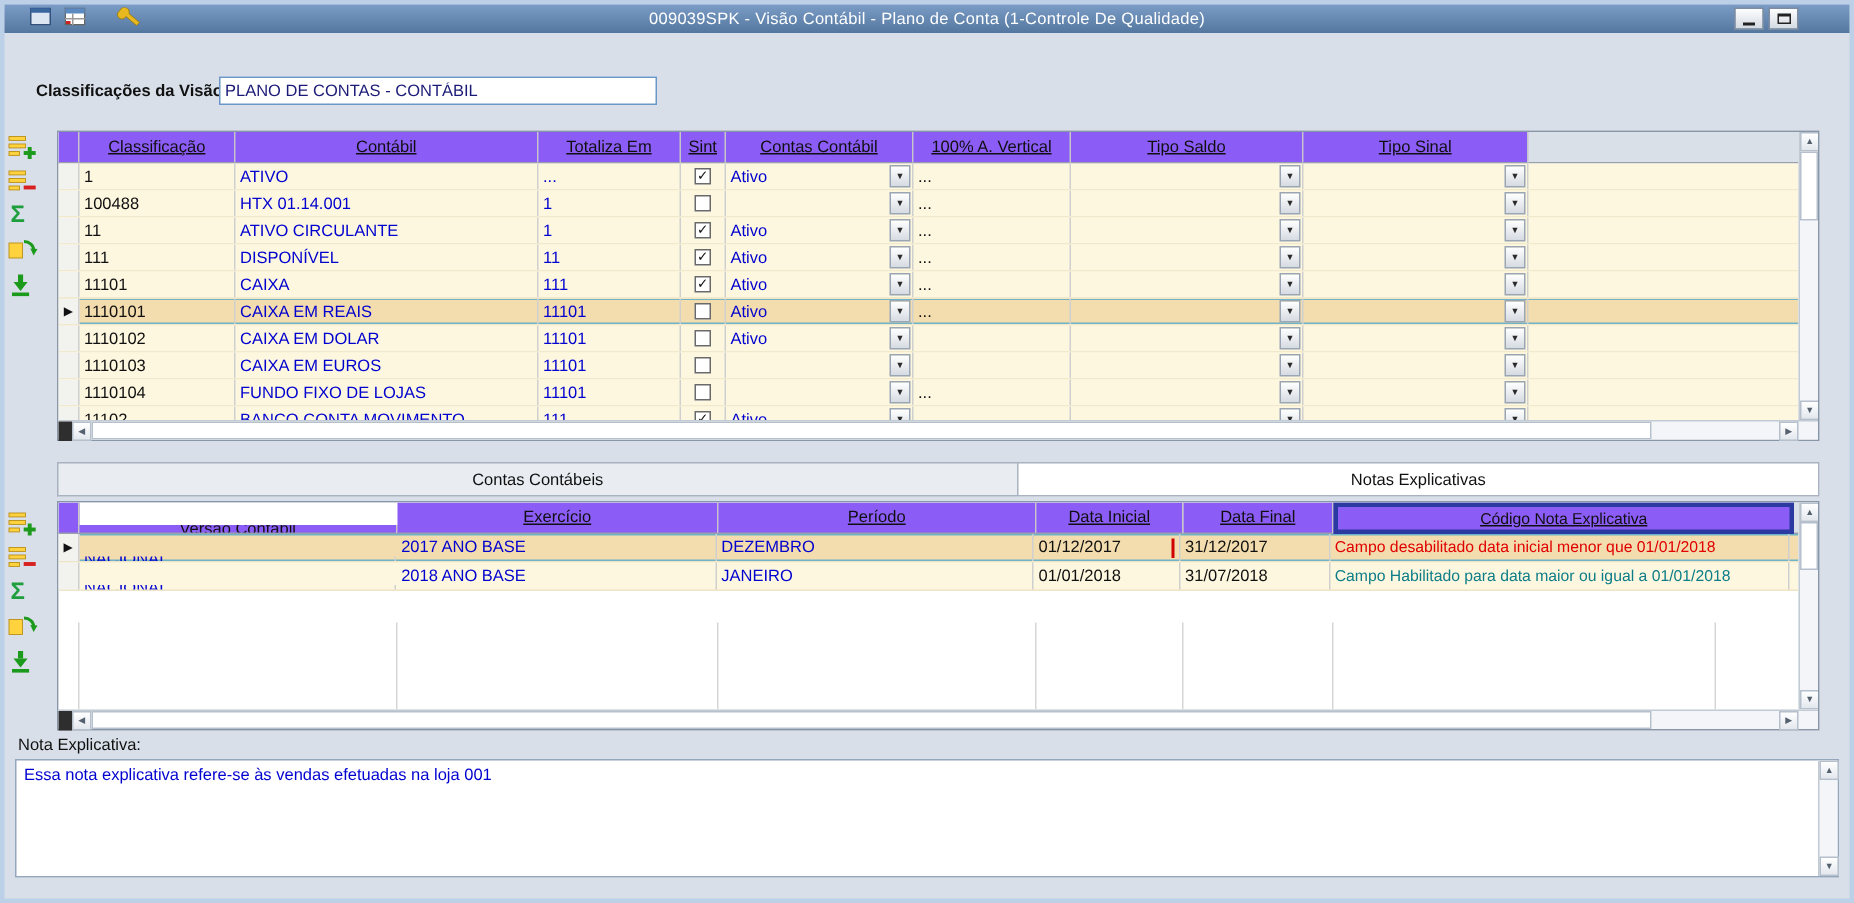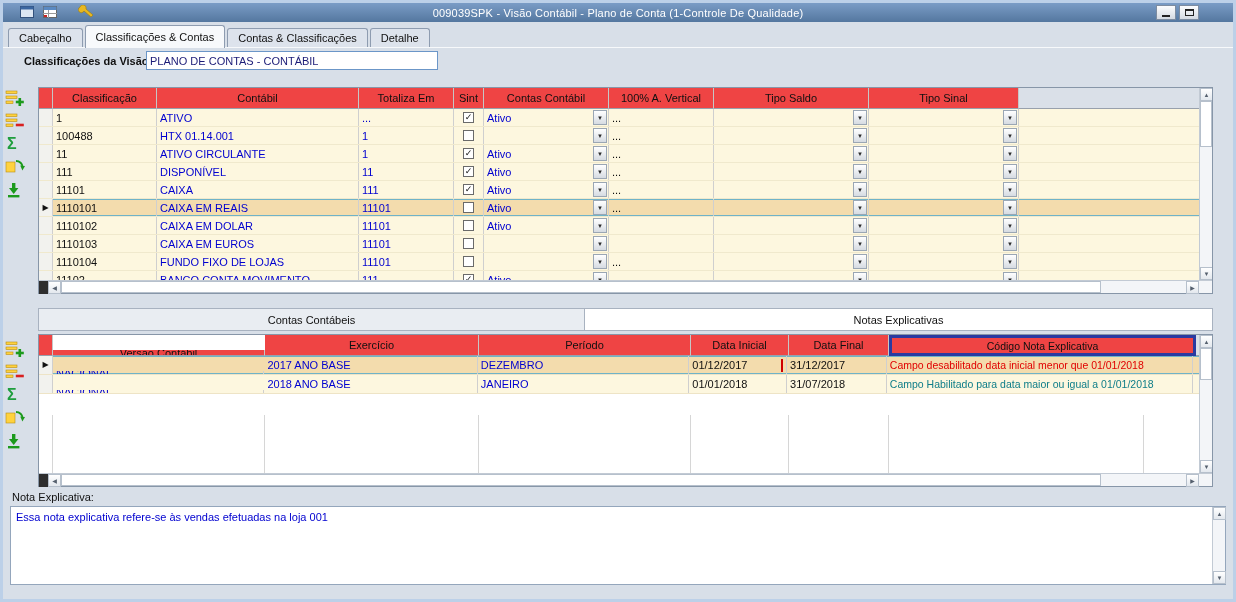--- a/index.html
+++ b/index.html
@@ -32,21 +32,21 @@
   .tool{width:26px;height:20px;display:flex;align-items:center;justify-content:flex-start;cursor:default;}
   .sigma{color:#1f9e3d;font-weight:bold;font-size:16px;line-height:16px;padding-left:2px;}
 
   
   .grid{position:absolute;background:#fff;border:1px solid #8796a8;display:flex;flex-direction:column;}
   .g1{left:35px;top:84px;width:1175px;height:207px;}
   .g2{left:35px;top:331px;width:1175px;height:153px;}
   .g-main{flex:1;display:flex;overflow:hidden;}
   .g-cols{flex:1;display:flex;flex-direction:column;overflow:hidden;}
   .ghdr{display:flex;height:21px;flex:none;background:#fff;}
-  .hcell{display:flex;align-items:center;justify-content:center;border-right:1px solid #c6c6c6;border-bottom:1px solid #98a0ac;background:#ef4444;overflow:hidden;white-space:nowrap;}
+  .hcell{display:flex;align-items:center;justify-content:center;border-right:1px solid #c6c6c6;border-bottom:1px solid #98a0ac;background:#8b5cf6;overflow:hidden;white-space:nowrap;text-decoration:underline;}
   .hfill{flex:1;background:#dae0e8;border-bottom:1px solid #98a0ac;}
   .gbody{flex:1;overflow:hidden;display:flex;flex-direction:column;background:#fdf7df;}
 
   .grow{display:flex;flex:none;background:#fdf7df;}
   .g1row{height:18px;border-bottom:1px solid #f0e9cd;}
   .g2row{height:19px;border-bottom:1px solid #eee4c6;}
   .grow.selected{background:#f3dcad;box-shadow:inset 0 1px 0 #6fb3c8, inset 0 -1px 0 #6fb3c8;}
   .cell{display:flex;align-items:center;padding:0 3px;border-right:1px solid #cfcfcf;overflow:hidden;white-space:nowrap;}
   .ind{justify-content:center;padding:0;background:#f2f2ee;}
   .row-arrow{visibility:hidden;font-size:8px;color:#111;line-height:1;}
@@ -94,21 +94,21 @@
   .hscroll .sb-btn{width:13px;height:13px;}
   .v-thumb{height:46px;background:#fff;border:1px solid #b6c0cc;flex:none;}
   .h-thumb{width:1040px;background:#fff;border:1px solid #b6c0cc;flex:none;}
   .sb-space{flex:1;}
   .sb-corner{width:9px;height:13px;background:#2e2e2e;flex:none;}
   .hs-end{width:13px;height:13px;flex:none;}
 
   
   .subtabs{position:absolute;left:35px;top:305px;width:1175px;height:23px;display:flex;}
   .subtab{height:100%;display:flex;align-items:center;justify-content:center;border:1px solid #a8b2c0;background:#e9edf2;}
-  .subtab.left{width:546px;border-right:none;}
+  .subtab.left{width:640px;border-right:none;}
   .subtab.active{background:#ffffff;flex:1;}
 
   
   .nota-label{position:absolute;left:9px;top:488px;}
   .nota-box{position:absolute;left:7px;top:503px;width:1216px;height:79px;background:#fff;border:1px solid #94a6bc;display:flex;}
   .nota-text{flex:1;padding:4px 5px;color:#0000cf;overflow:hidden;}
   .nota-scroll{width:13px;background:#f3f5f8;border-left:1px solid #c2cad4;display:flex;flex-direction:column;}
 </style>
 </head>
 <body>
@@ -136,26 +136,20 @@
     <div class="tb-btns">
       <div class="win-btn">
           <div class="glyph-min"></div>
         </div>
       <div class="win-btn">
           <div class="glyph-max"></div>
         </div>
     </div>
   </div>
 
-  <div class="tabbar">
-    <div class="tab">Cabeçalho</div>
-    <div class="tab active">Classificações &amp; Contas</div>
-    <div class="tab">Contas &amp; Classificações</div>
-    <div class="tab">Detalhe</div>
-  </div>
 
   <div class="vision-label">Classificações da Visão:</div>
   <input class="vision-input" value="PLANO DE CONTAS - CONTÁBIL" style="">
 
   <div class="toolbar t1">
     <div class="tool">
         <svg width="22" height="19">
           <rect x="1" y="2" width="11" height="2.6" fill="#ffd23e" stroke="#b98f14" stroke-width="0.6"></rect>
           <rect x="1" y="7" width="11" height="2.6" fill="#ffd23e" stroke="#b98f14" stroke-width="0.6"></rect>
           <rect x="1" y="12" width="7" height="2.6" fill="#ffd23e" stroke="#b98f14" stroke-width="0.6"></rect>

